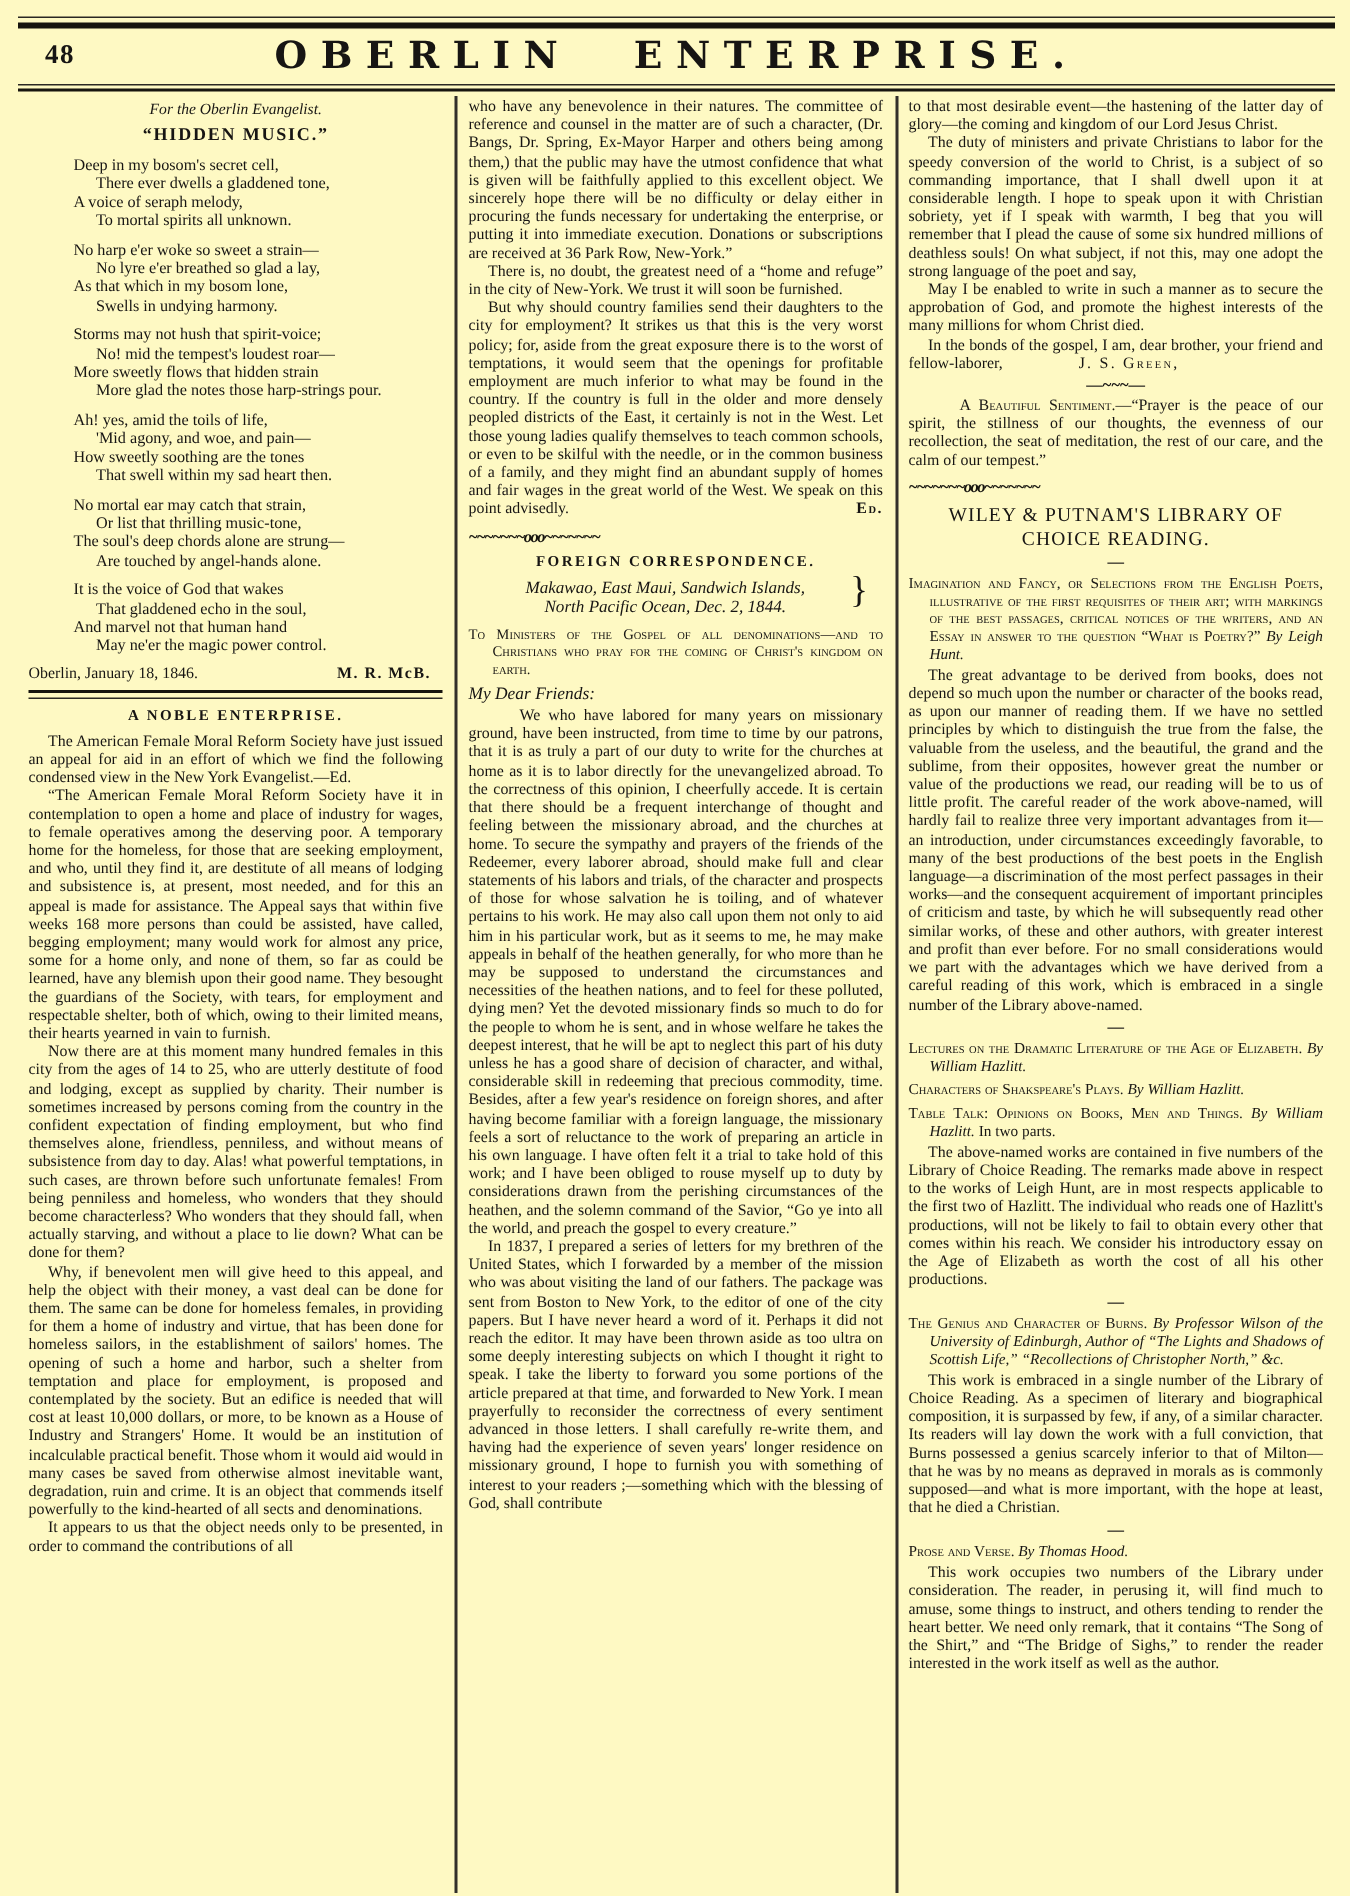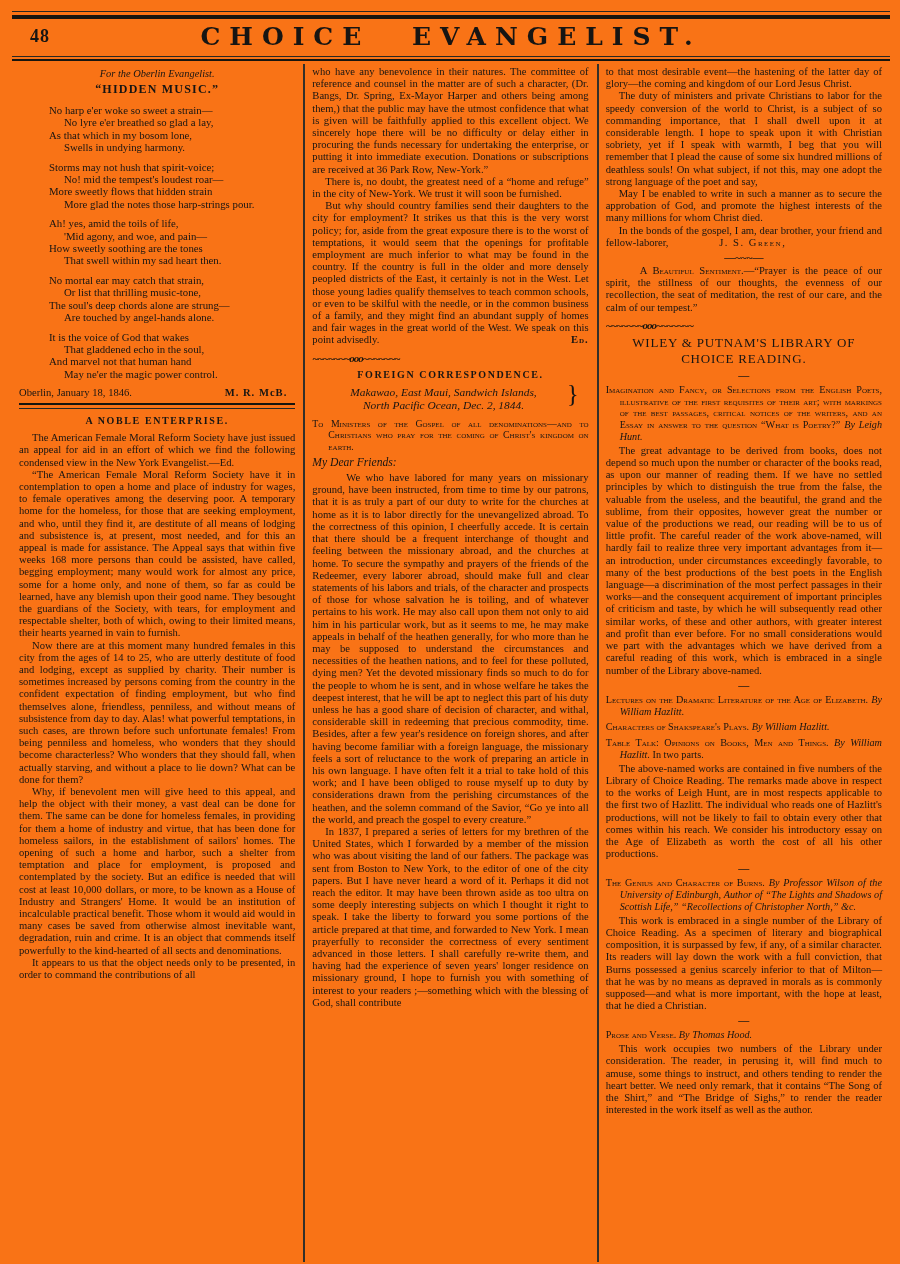--- a/index.html
+++ b/index.html
@@ -1,18 +1,18 @@
 <!DOCTYPE html>
 <html><head>
 <meta charset="utf-8">
 <style>
   html,body { margin:0; padding:0; background:#dedbd4; }
   .page {
     width:900px; height:1264px; margin:0 auto; box-sizing:border-box;
-    background:#f97316; color:#171513; position:relative; overflow:hidden;
+    background:#fef9c3; color:#171513; position:relative; overflow:hidden;
     font-family:"Liberation Serif","DejaVu Serif",serif; padding:8px 10px 0 12px;
   }
   
   .rule-thin  { height:1px; background:#2a2822; margin-top:3px; }
   .rule-thick { height:4px; background:#17150f; margin-top:3px; }
   .mast-row { position:relative; height:36px; margin-top:1px; }
   .page-num { position:absolute; left:18px; top:6px; font-size:18px; font-weight:bold; letter-spacing:1px; }
   .mast-title {
     position:absolute; left:0; right:0; top:2px; text-align:center;
     font-family:"DejaVu Serif","Liberation Serif",serif; font-weight:bold;
@@ -67,32 +67,38 @@
 </head>
 <body>
 
 <div class="page">
 
   <div class="rule-thin"></div>
   <div class="rule-thick"></div>
 
   <div class="mast-row">
     <span class="page-num">48</span>
-    <div class="mast-title">CHOICE EVANGELIST.</div>
+    <div class="mast-title">OBERLIN ENTERPRISE.</div>
   </div>
 
   <div class="rule-dbl-a"></div>
   <div class="rule-dbl-b"></div>
 
   <div class="columns">
 
     <div class="col">
       <div class="poem-for it">For the Oberlin Evangelist.</div>
       <div class="poem-title">“HIDDEN MUSIC.”</div>
 
+      <div class="stanza">
+        <div class="pl">Deep in my bosom's secret cell,</div>
+        <div class="pl in">There ever dwells a gladdened tone,</div>
+        <div class="pl">A voice of seraph melody,</div>
+        <div class="pl in">To mortal spirits all unknown.</div>
+      </div>
       <div class="stanza">
         <div class="pl">No harp e'er woke so sweet a strain—</div>
         <div class="pl in">No lyre e'er breathed so glad a lay,</div>
         <div class="pl">As that which in my bosom lone,</div>
         <div class="pl in">Swells in undying harmony.</div>
       </div>
       <div class="stanza">
         <div class="pl">Storms may not hush that spirit-voice;</div>
         <div class="pl in">No! mid the tempest's loudest roar—</div>
         <div class="pl">More sweetly flows that hidden strain</div>

